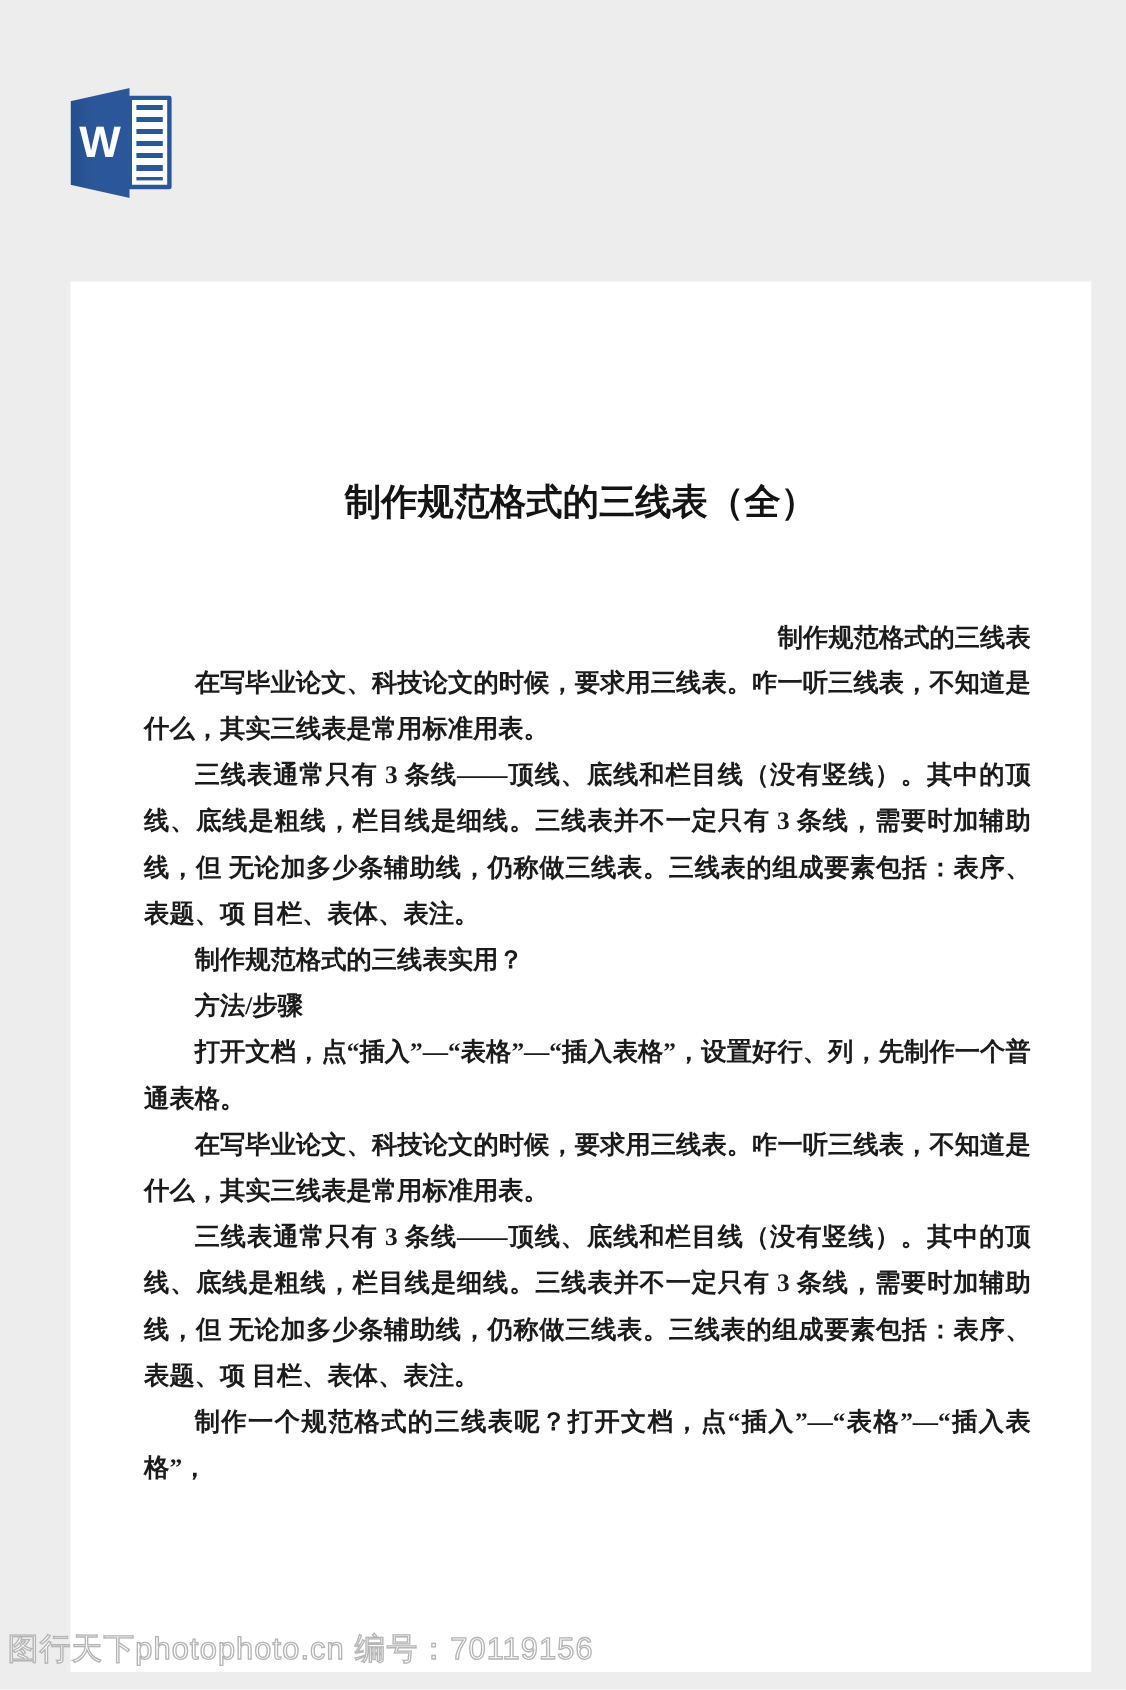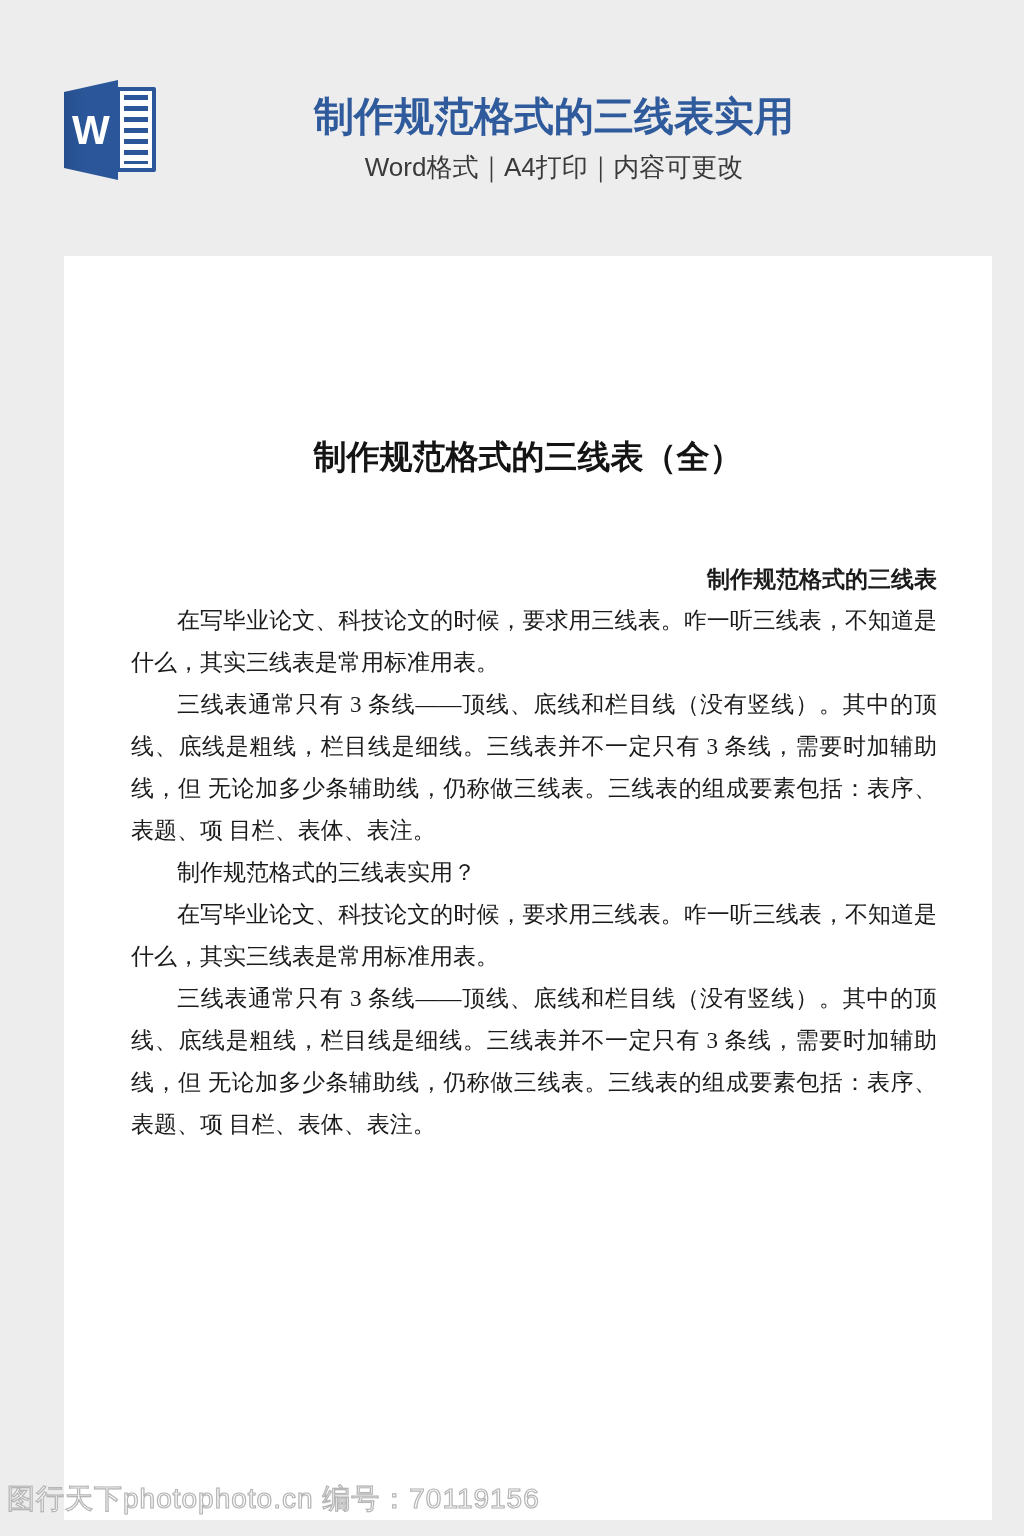--- a/index.html
+++ b/index.html
@@ -78,21 +78,21 @@
     font-size: 33px; line-height: 1;
     color: #141414;
   }
   .content {
     margin: 84px 55px 0 67px;
     font-family: "Liberation Serif", "DejaVu Serif", serif;
     font-size: 23px; line-height: 42px;
     color: var(--body-text);
     text-align: justify;
   }
-  .content p { margin: 0; text-indent: 2em; }
+  .content p { margin: 0; text-indent: 2em; font-weight: bold; }
   .content .doc-heading {
     font-family: "Liberation Sans", "DejaVu Sans", sans-serif;
     font-weight: bold;
     text-align: right;
   }
 
   
   .watermark {
     position: absolute; left: 7px; top: 1484px;
     font-size: 28px; line-height: 1.1;
@@ -108,31 +108,30 @@
 
 <div class="site-header">
   <div class="word-icon">
     <div class="doc-sheet">
       <div class="doc-lines"></div>
     </div>
     <div class="w-panel">
       <span class="w-letter">W</span>
     </div>
   </div>
-  <div class="header-text">
-    <h1 class="header-title">制作规范格式的三线表实用</h1>
-    <div class="header-subtitle">Word格式｜A4打印｜内容可更改</div>
-  </div>
 </div>
 
 <div class="page">
   <h2 class="doc-title">制作规范格式的三线表（全）</h2>
   <div class="content">
     <p class="doc-heading">制作规范格式的三线表</p>
     <p>在写毕业论文、科技论文的时候，要求用三线表。咋一听三线表，不知道是 什么，其实三线表是常用标准用表。</p>
     <p>三线表通常只有 3 条线——顶线、底线和栏目线（没有竖线）。其中的顶线、底线是粗线，栏目线是细线。三线表并不一定只有 3 条线，需要时加辅助线，但 无论加多少条辅助线，仍称做三线表。三线表的组成要素包括：表序、表题、项 目栏、表体、表注。</p>
     <p>制作规范格式的三线表实用？</p>
+    <p>方法/步骤</p>
+    <p>打开文档，点“插入”—“表格”—“插入表格”，设置好行、列，先制作一个普 通表格。</p>
     <p>在写毕业论文、科技论文的时候，要求用三线表。咋一听三线表，不知道是 什么，其实三线表是常用标准用表。</p>
     <p>三线表通常只有 3 条线——顶线、底线和栏目线（没有竖线）。其中的顶线、底线是粗线，栏目线是细线。三线表并不一定只有 3 条线，需要时加辅助线，但 无论加多少条辅助线，仍称做三线表。三线表的组成要素包括：表序、表题、项 目栏、表体、表注。</p>
+    <p>制作一个规范格式的三线表呢？打开文档，点“插入”—“表格”—“插入表格”，</p>
   </div>
 </div>
 
 <div class="watermark">图行天下photophoto.cn 编号：70119156</div>
 
 </body></html>

